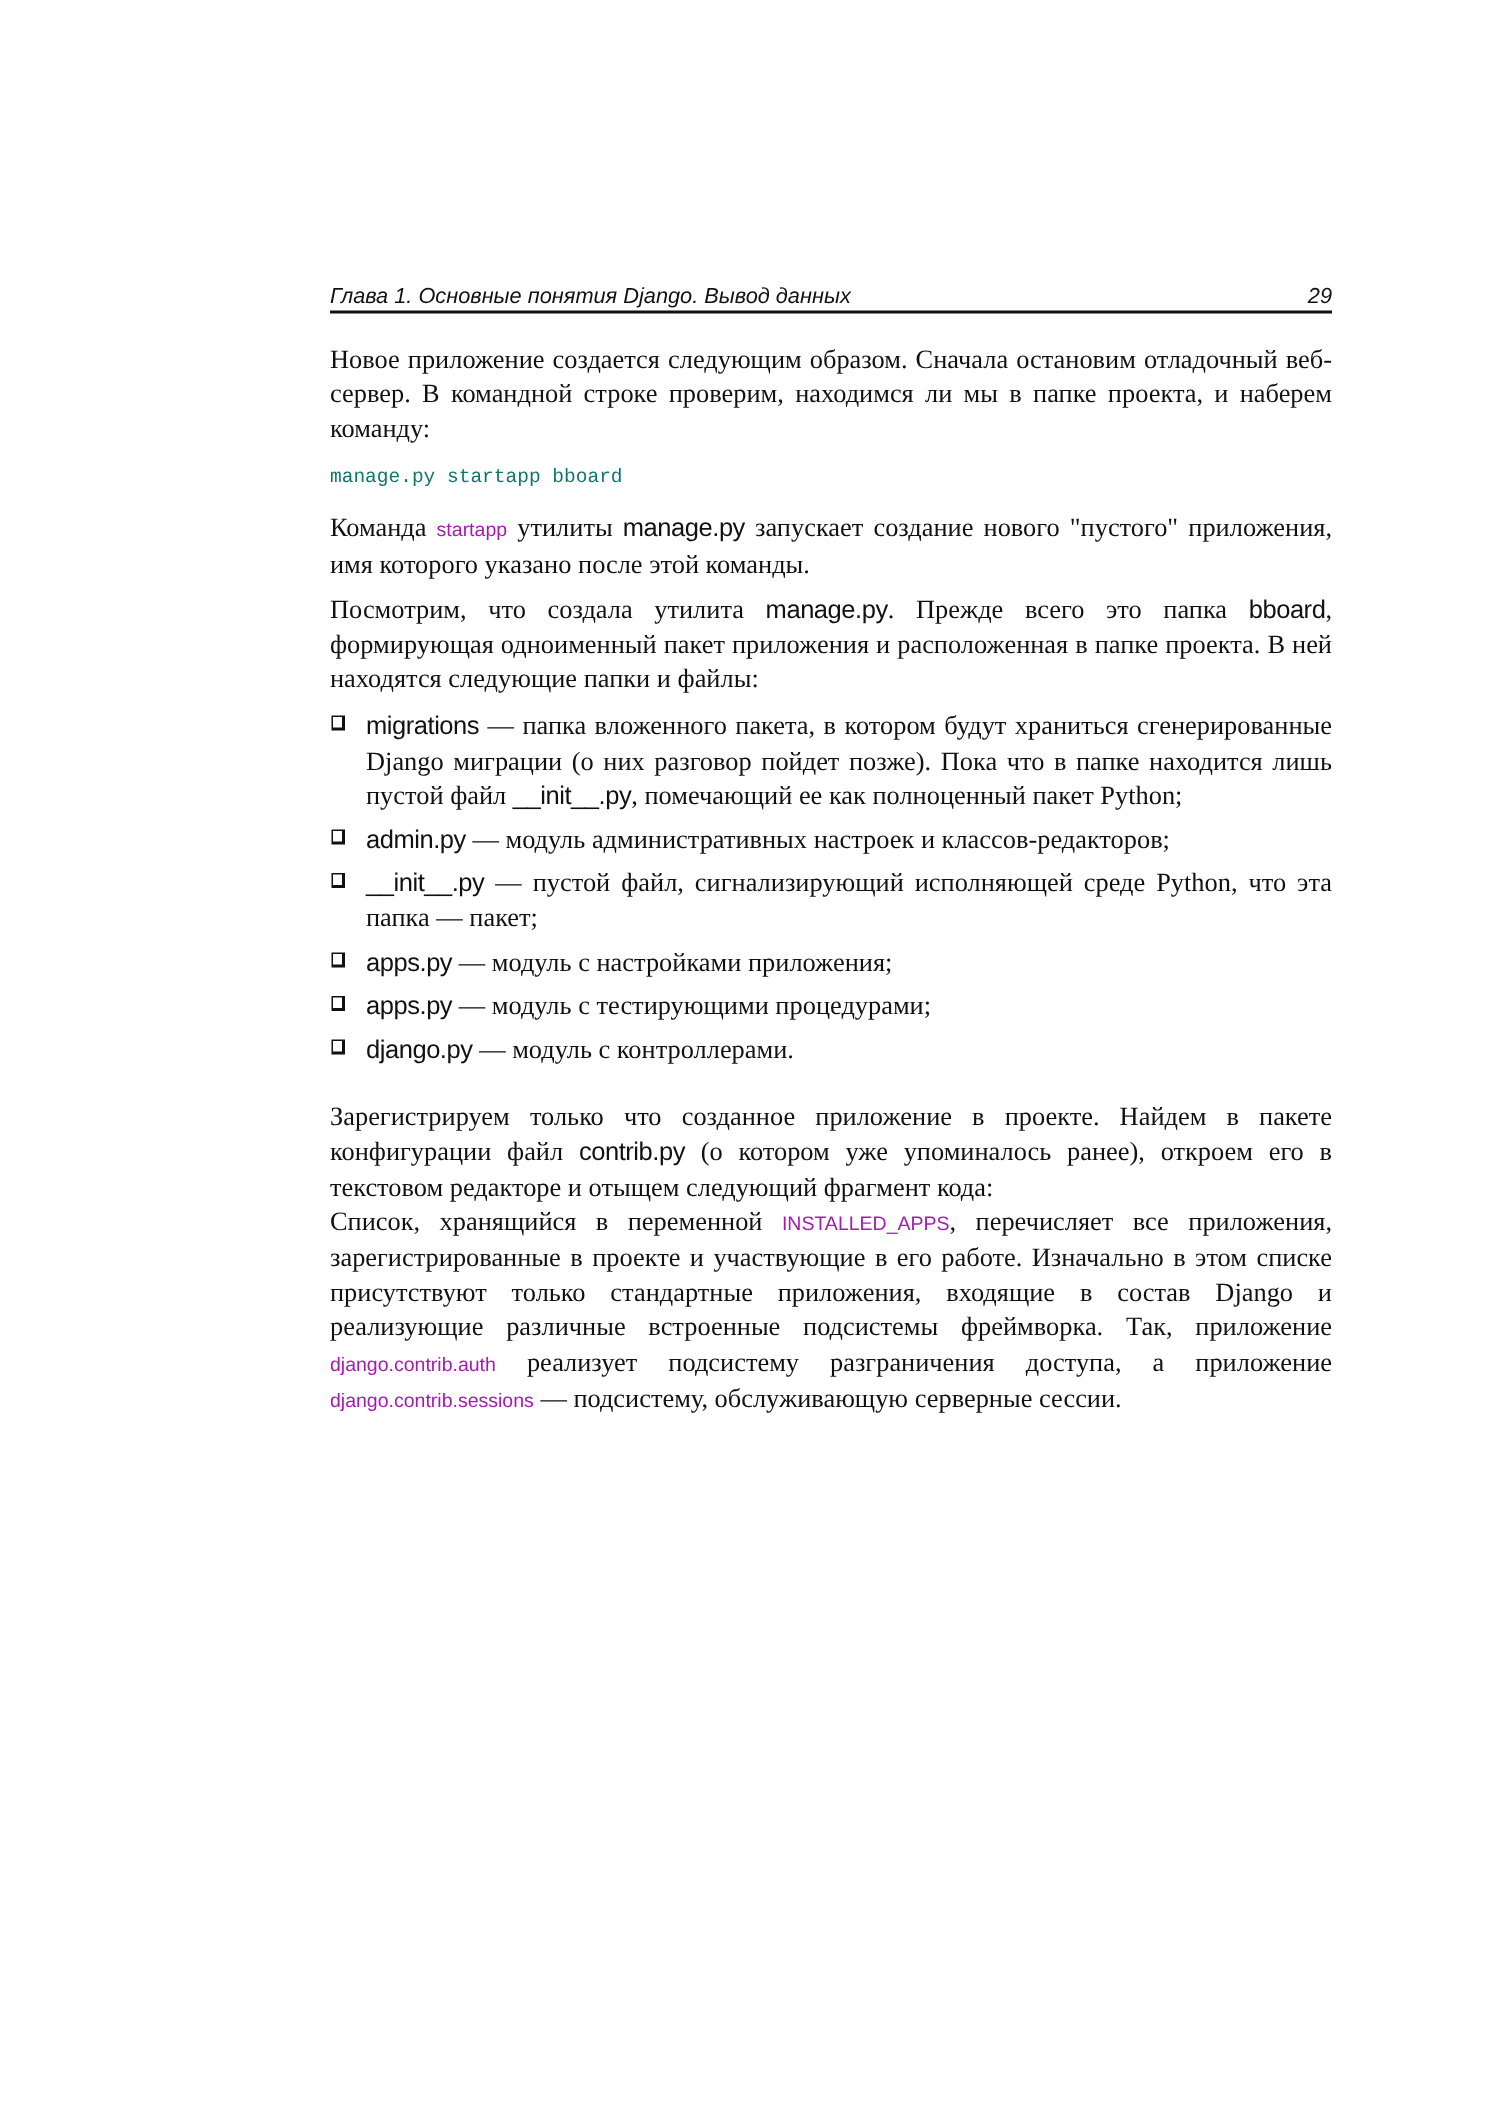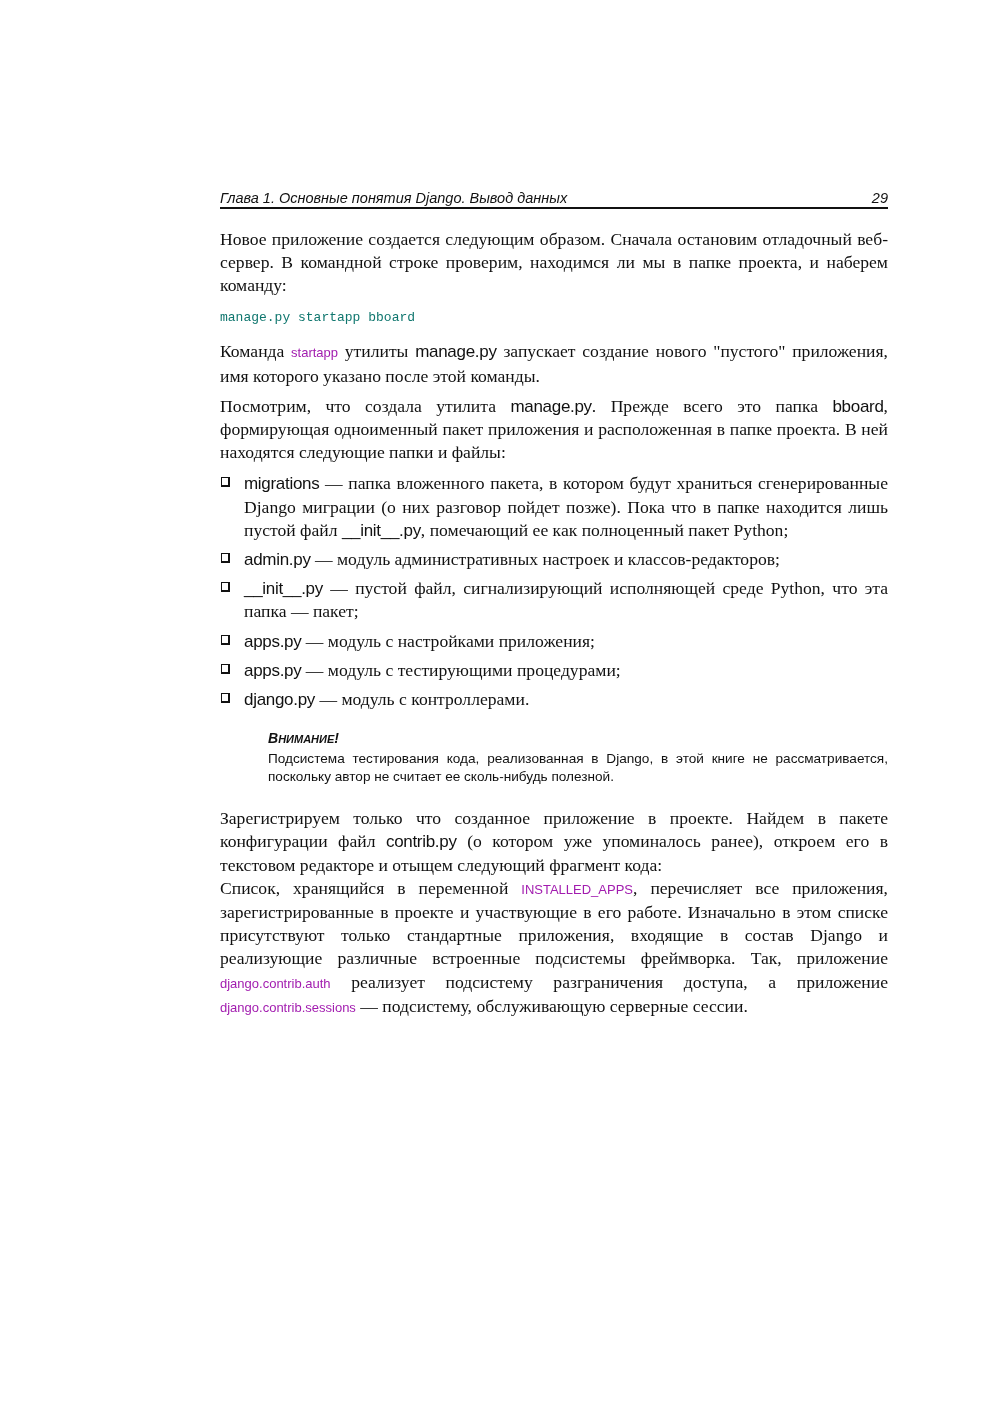--- a/index.html
+++ b/index.html
@@ -46,23 +46,19 @@
 
   <ul class="bullets serif">
     <li><span class="box"></span><span class="sans-inline">migrations</span><span> — папка вложенного пакета, в котором будут храниться сгенерированные Django миграции (о них разговор пойдет позже). Пока что в папке находится лишь пустой файл </span><span class="sans-inline">__init__.py</span><span>, помечающий ее как полноценный пакет Python;</span></li>
     <li><span class="box"></span><span class="sans-inline">admin.py</span><span> — модуль административных настроек и классов-редакторов;</span></li>
     <li><span class="box"></span><span class="sans-inline">__init__.py</span><span> — пустой файл, сигнализирующий исполняющей среде Python, что эта папка — пакет;</span></li>
     <li><span class="box"></span><span class="sans-inline">apps.py</span><span> — модуль с настройками приложения;</span></li>
     <li><span class="box"></span><span class="sans-inline">apps.py</span><span> — модуль с тестирующими процедурами;</span></li>
     <li><span class="box"></span><span class="sans-inline">django.py</span><span> — модуль с контроллерами.</span></li>
   </ul>
 
-  <div class="note">
-    <div class="note-title"><span>В</span><span class="sc">НИМАНИЕ</span><span>!</span></div>
-    <div class="note-body">Подсистема тестирования кода, реализованная в Django, в этой книге не рассматривается, поскольку автор не считает ее сколь-нибудь полезной.</div>
-  </div>
 
   <p class="serif p-reg"><span>Зарегистрируем только что созданное приложение в проекте. Найдем в пакете конфигурации файл </span><span class="sans-inline">contrib.py</span><span> (о котором уже упоминалось ранее), откроем его в текстовом редакторе и отыщем следующий фрагмент кода:</span></p>
 
 
   <p class="serif"><span>Список, хранящийся в переменной </span><span class="mono-inline">INSTALLED_APPS</span><span>, перечисляет все приложения, зарегистрированные в проекте и участвующие в его работе. Изначально в этом списке присутствуют только стандартные приложения, входящие в состав Django и реализующие различные встроенные подсистемы фреймворка. Так, приложение </span><span class="mono-inline">django.contrib.auth</span><span> реализует подсистему разграничения доступа, а приложение </span><span class="mono-inline">django.contrib.sessions</span><span> — подсистему, обслуживающую серверные сессии.</span></p>
 
 </div>
 
 </body></html>

